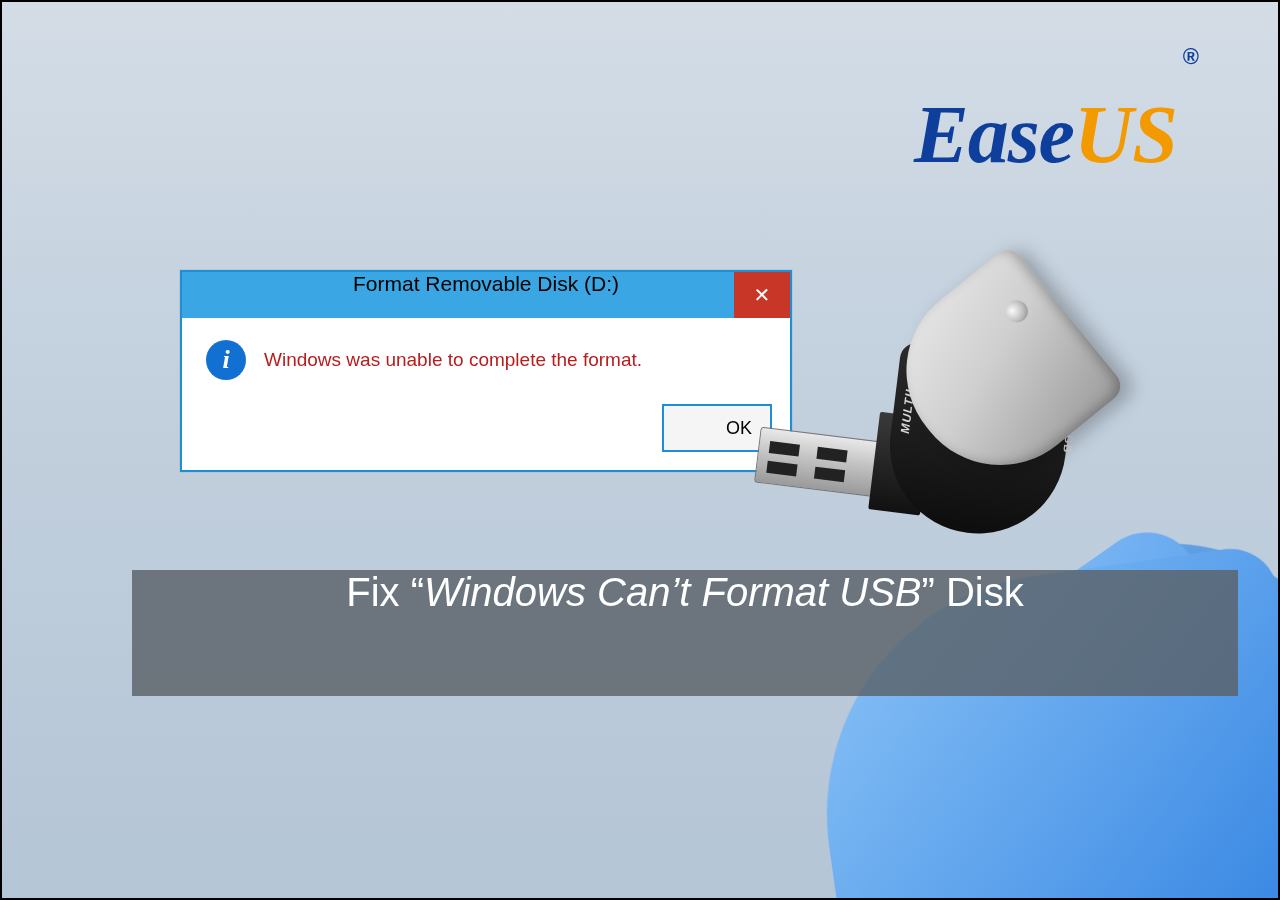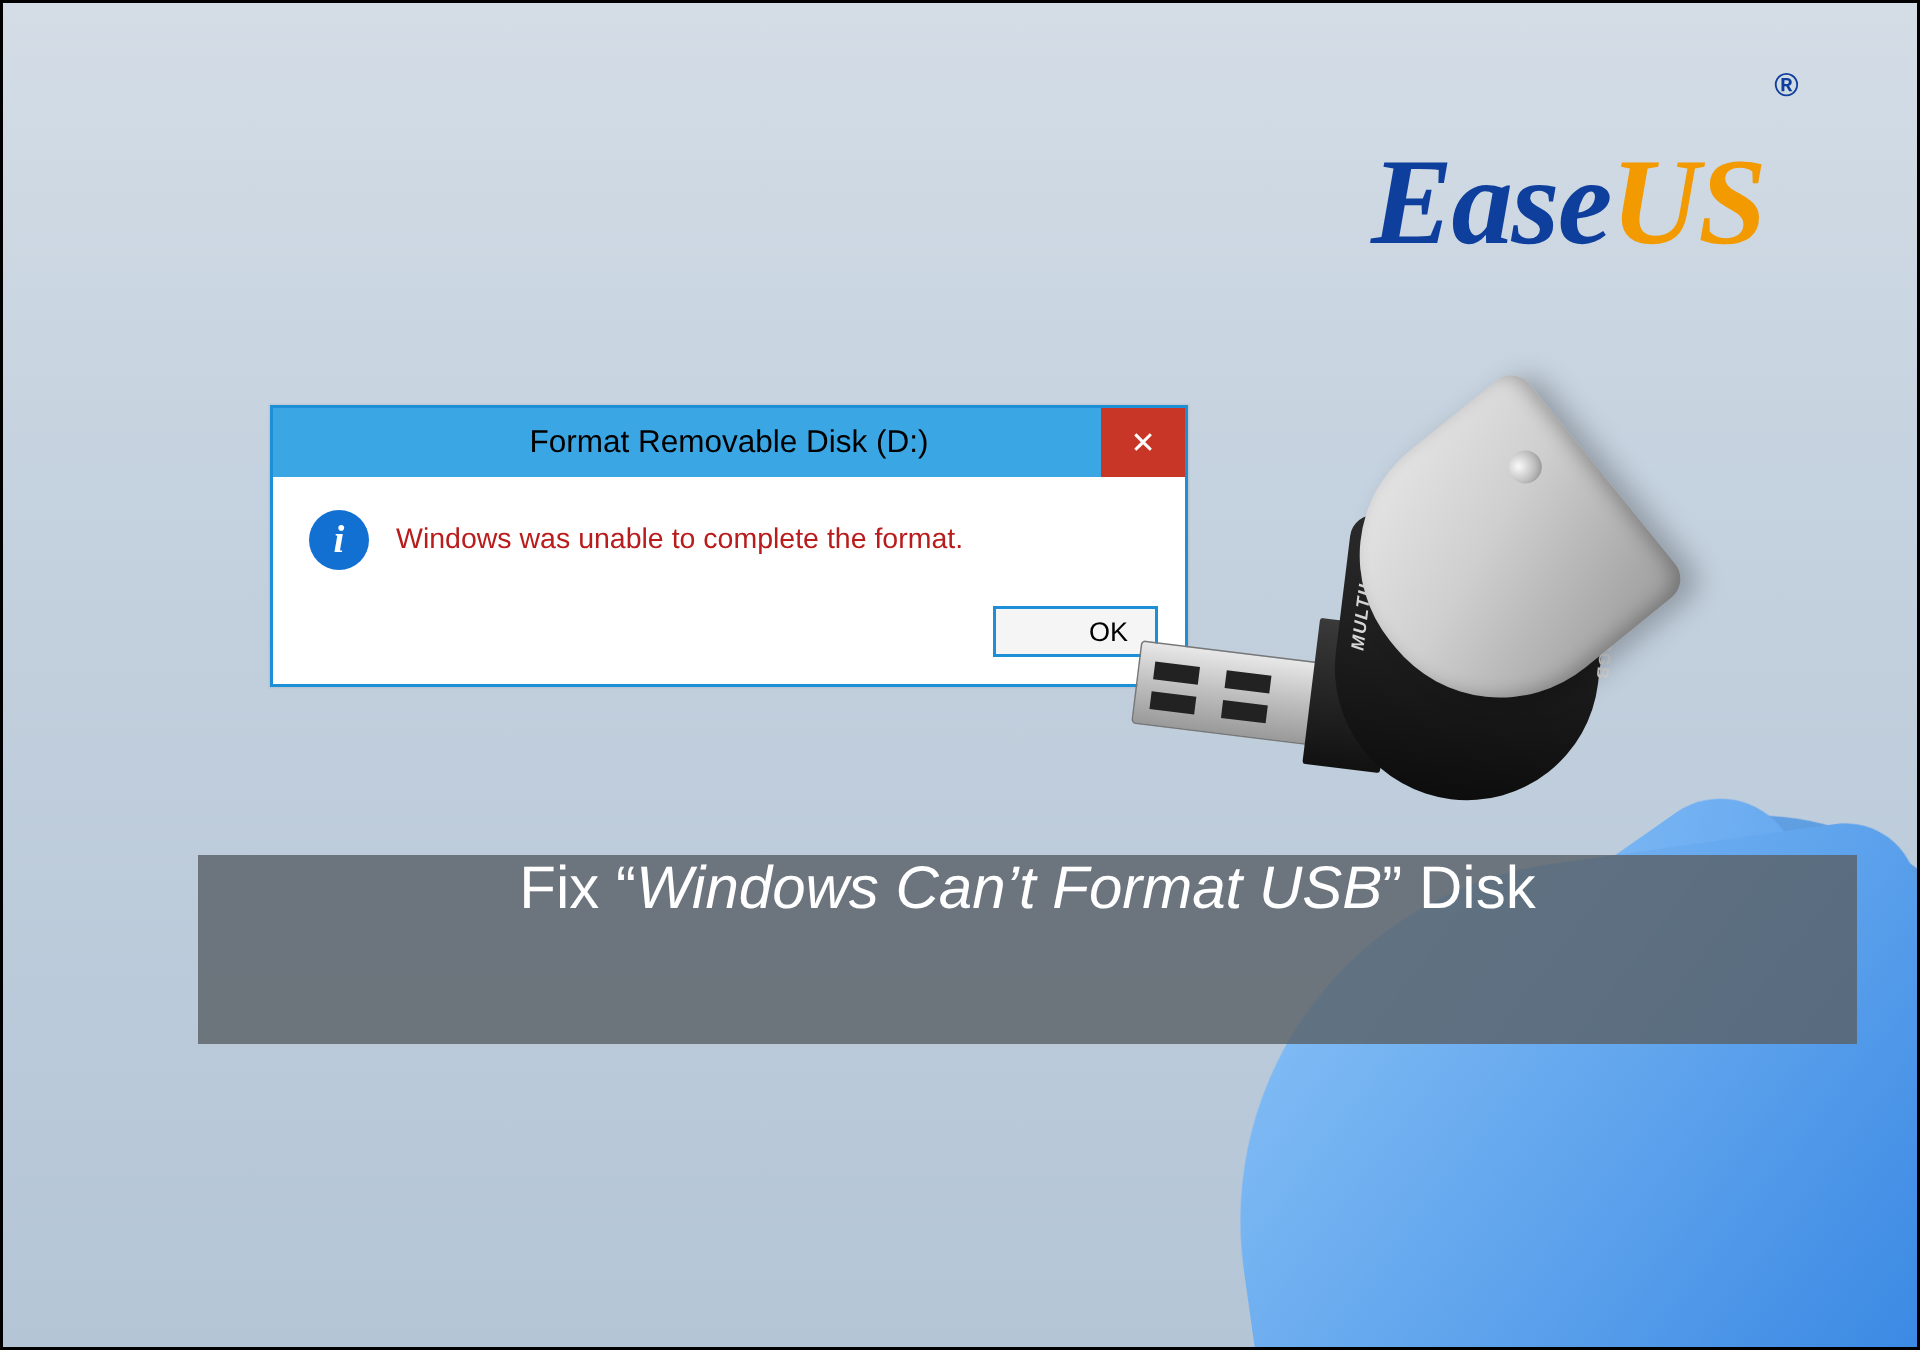--- a/index.html
+++ b/index.html
@@ -48,21 +48,21 @@
     width: 612px;
     border: 2px solid #1c8fd6;
     background: #fff;
     box-shadow: 0 0 0 1px rgba(0,0,0,.05);
     z-index: 4;
   }
   .titlebar {
     background: #3aa6e3;
     height: 46px;
     display: flex;
-    align-items: center;
+    align-items: flex-start;
     justify-content: center;
     position: relative;
     color: #000;
     font-size: 21px;
   }
   .close-btn {
     position: absolute; right: 0; top: 0;
     width: 56px; height: 46px;
     background: #c73626;
     display: flex; align-items: center; justify-content: center;
@@ -87,21 +87,21 @@
   }
   .dlg-msg { font-size: 19px; color: #b91c1c; }
   .dlg-footer {
     display: flex; justify-content: flex-end;
     padding: 14px 18px 18px 18px;
     background: #fff;
   }
   .ok-btn {
     border: 2px solid #1c8fd6;
     background: #f5f5f5;
-    width: 110px; height: 34px;
+    width: 110px; height: 48px;
     font-size: 18px;
     cursor: pointer;
     padding-left: 44px;
   }
 
   
   .usb {
     position: absolute;
     left: 752px; top: 250px;
     width: 380px; height: 290px;

